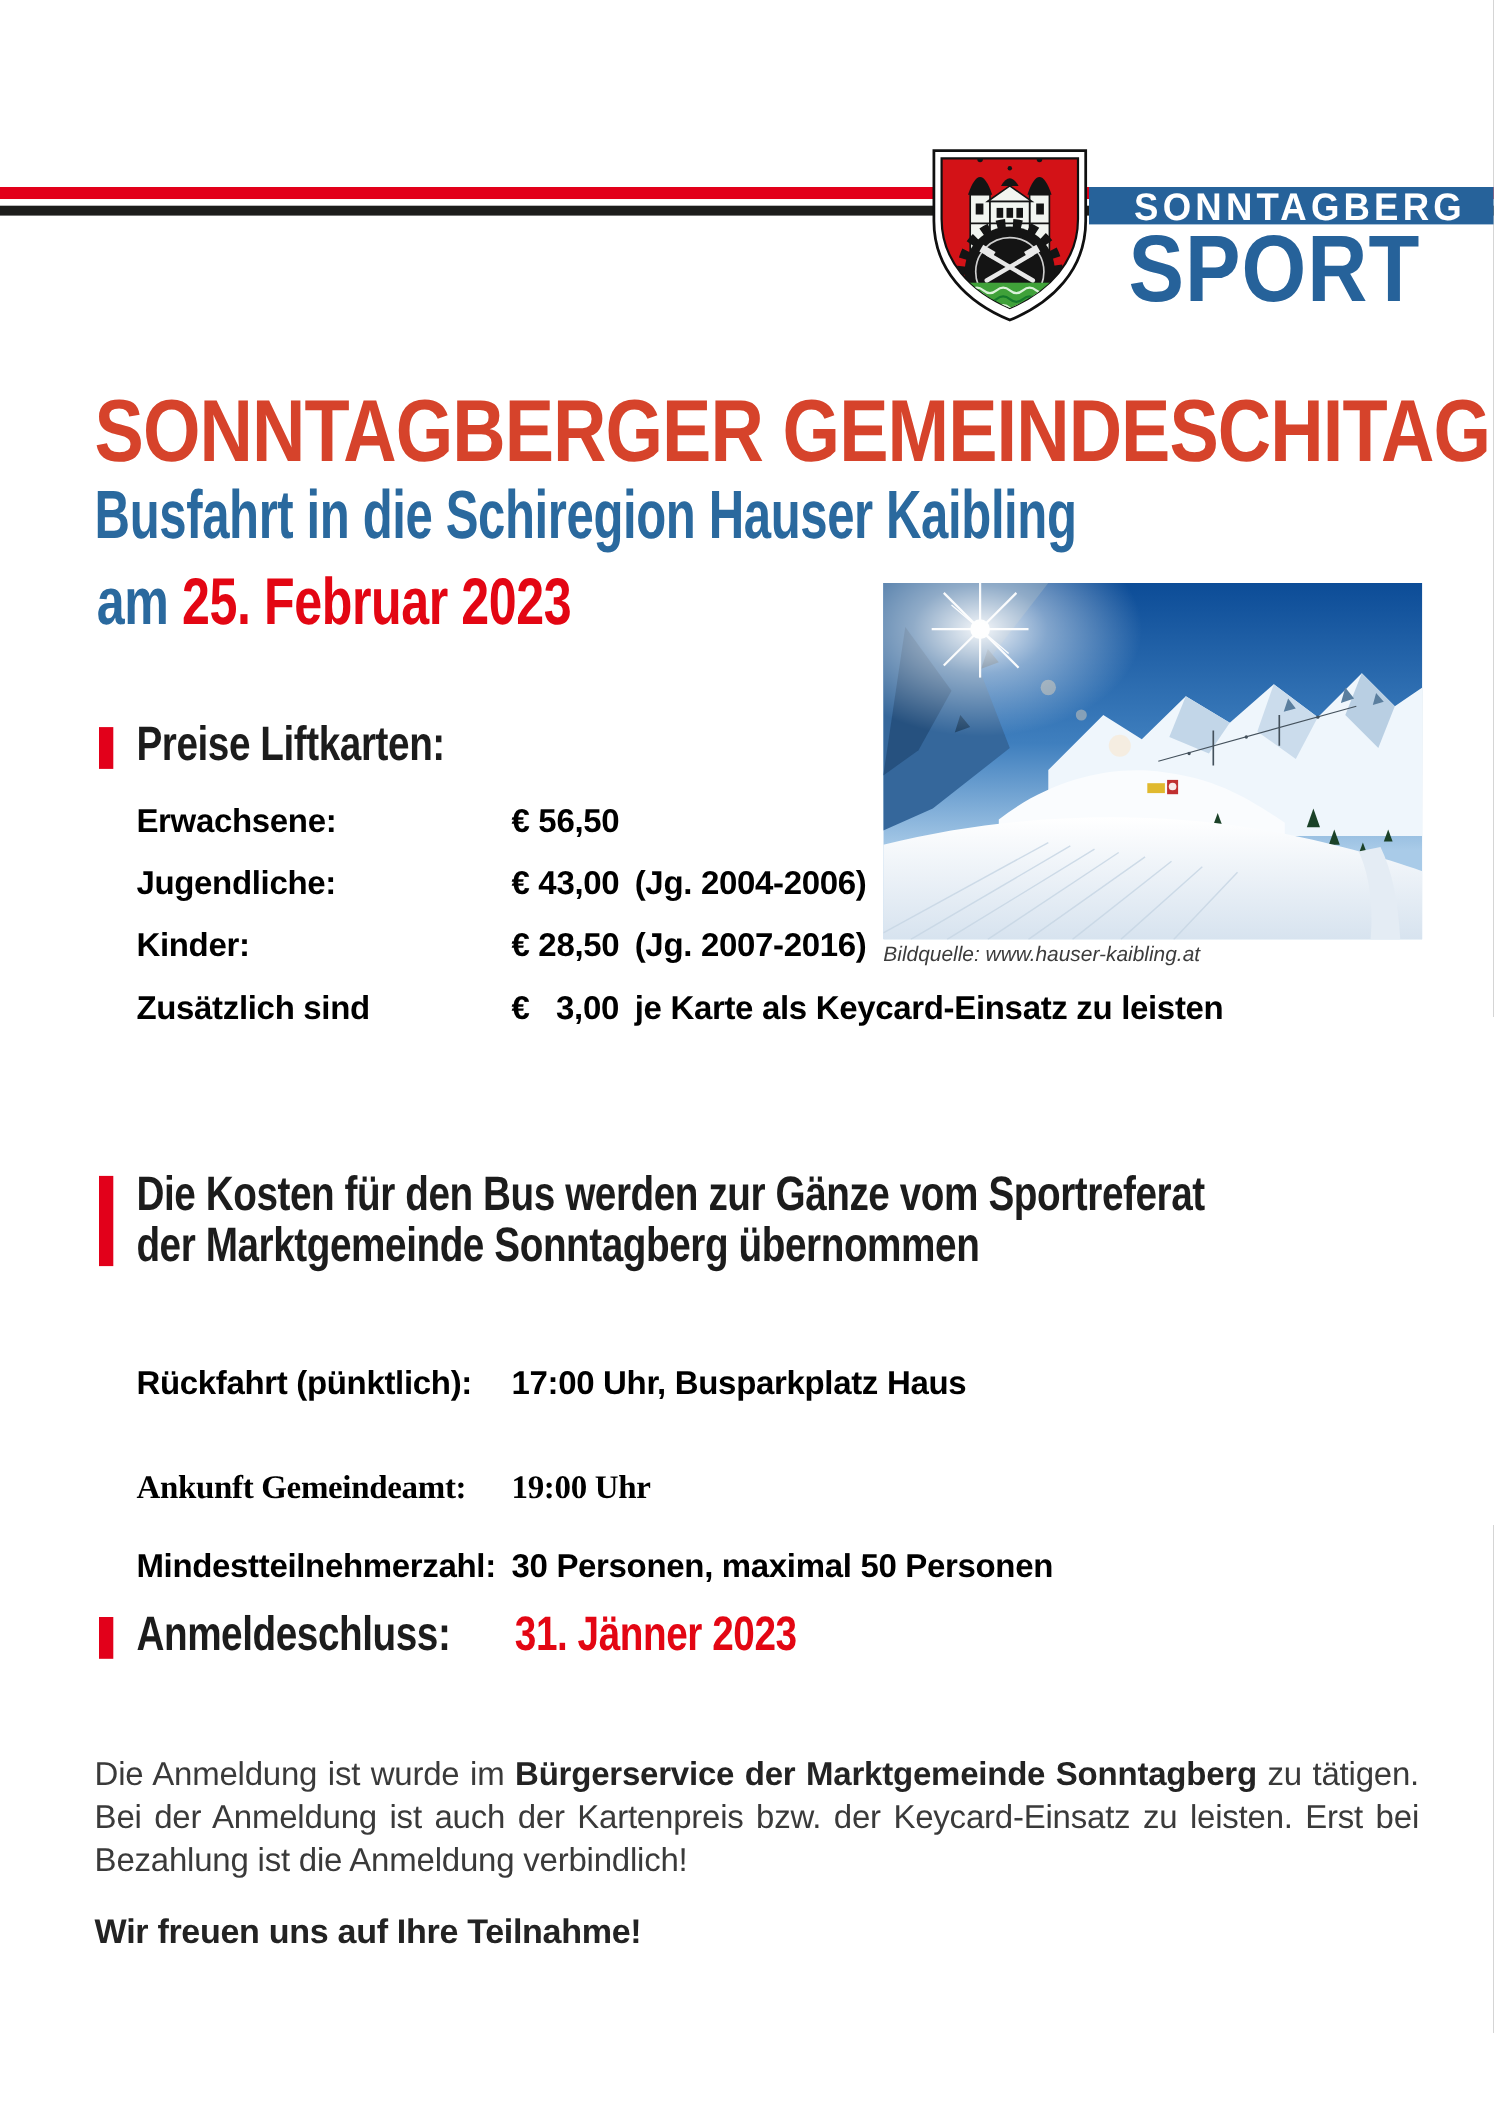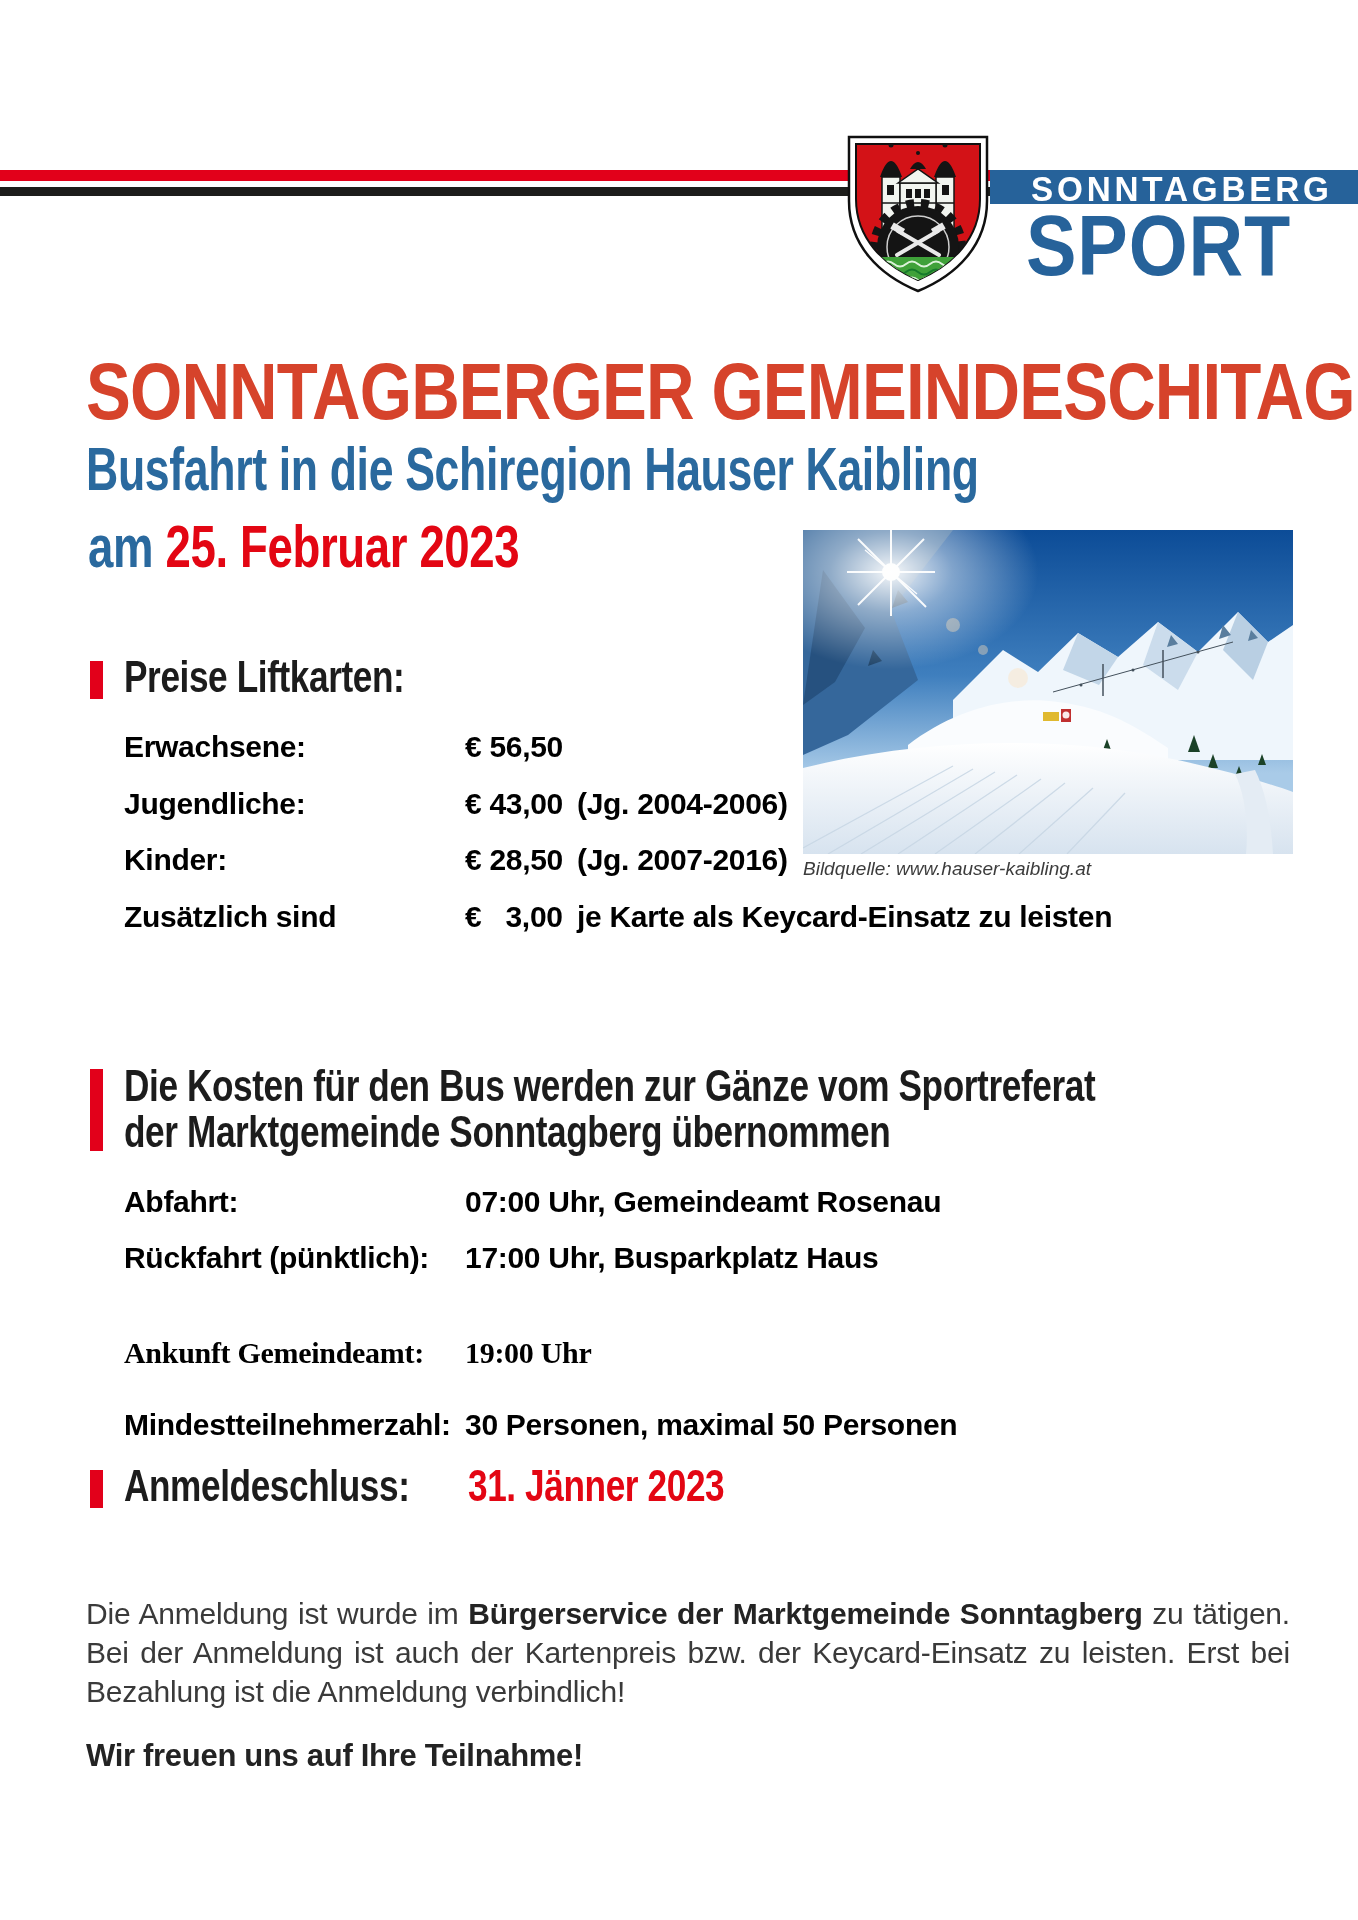--- a/index.html
+++ b/index.html
@@ -250,23 +250,20 @@
   </div>
   <div class="info-row" style="top:900px;">
     <span class="row-label">Zusätzlich sind</span><span class="row-val">€   3,00</span><span class="row-note">je Karte als Keycard-Einsatz zu leisten</span>
   </div>
 
 
   <div class="red-bar" style="top:1069px;height:82px;"></div>
   <div class="sec-head" style="top:1064px;">Die Kosten für den Bus werden zur Gänze vom Sportreferat</div>
   <div class="sec-head" style="top:1110px;">der Marktgemeinde Sonntagberg übernommen</div>
 
-  <div class="info-row" style="top:1185px;">
-    <span class="row-label">Abfahrt:</span><span>07:00 Uhr, Gemeindeamt Rosenau</span>
-  </div>
   <div class="info-row" style="top:1241px;">
     <span class="row-label">Rückfahrt (pünktlich):</span><span>17:00 Uhr, Busparkplatz Haus</span>
   </div>
   <div class="info-row" style="top:1336px;font-family:Liberation Serif, serif;">
     <span class="row-label">Ankunft Gemeindeamt:</span><span>19:00 Uhr</span>
   </div>
   <div class="info-row" style="top:1408px;">
     <span class="row-label">Mindestteilnehmerzahl:</span><span>30 Personen, maximal 50 Personen</span>
   </div>
 

